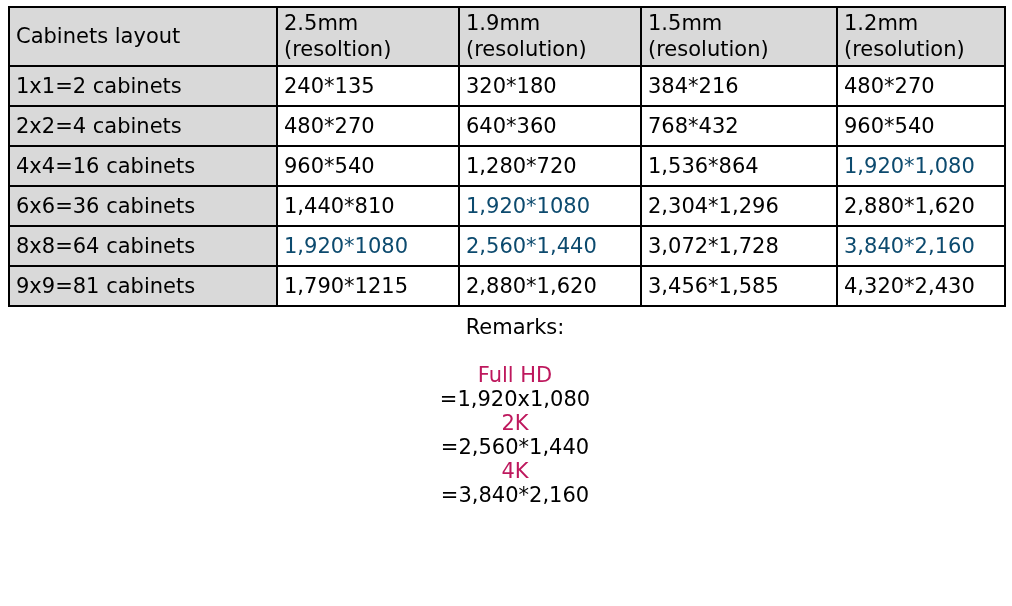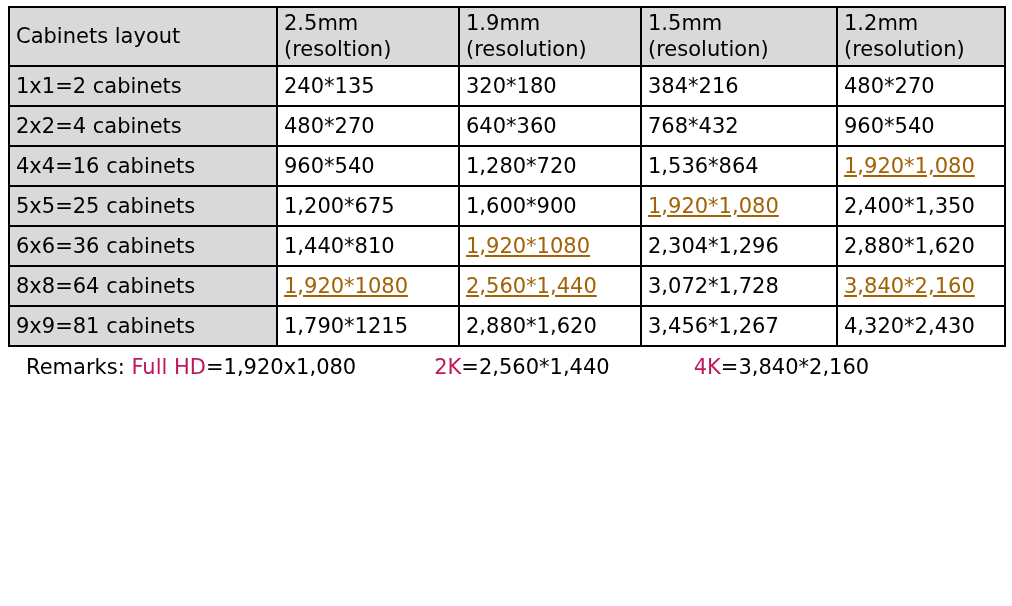--- a/index.html
+++ b/index.html
@@ -58,32 +58,32 @@
     vertical-align: middle;
     padding-top: 2px;
   }
   tbody td.rowhead {
     background: #d9d9d9;
   }
   tbody td.val {
     background: #ffffff;
   }
   td.hl {
-    color: #a16207;
-    text-decoration: underline;
+    color: #0c4a6e;
   }
   td.center-ish {
     padding-left: 12px;
   }
   .remarks {
     margin-top: 8px;
     font-size: 21px;
     display: flex;
     align-items: center;
     padding-left: 18px;
+    flex-direction: column;
   }
   .remarks .seg {
     white-space: nowrap;
   }
   .remarks .gap1 { width: 78px; display: inline-block; }
   .remarks .gap2 { width: 84px; display: inline-block; }
   .red { color: #be185d; }
 </style>
 </head>
 <body>
@@ -137,45 +137,38 @@
         <td class="val">960*540</td>
       </tr>
       <tr>
         <td class="rowhead">4x4=16 cabinets</td>
         <td class="val">960*540</td>
         <td class="val">1,280*720</td>
         <td class="val">1,536*864</td>
         <td class="val hl">1,920*1,080</td>
       </tr>
       <tr>
-        <td class="rowhead">5x5=25 cabinets</td>
-        <td class="val">1,200*675</td>
-        <td class="val">1,600*900</td>
-        <td class="val hl">1,920*1,080</td>
-        <td class="val">2,400*1,350</td>
-      </tr>
-      <tr>
         <td class="rowhead">6x6=36 cabinets</td>
         <td class="val">1,440*810</td>
         <td class="val hl">1,920*1080</td>
         <td class="val">2,304*1,296</td>
         <td class="val">2,880*1,620</td>
       </tr>
       <tr>
         <td class="rowhead">8x8=64 cabinets</td>
         <td class="val hl">1,920*1080</td>
         <td class="val hl">2,560*1,440</td>
         <td class="val">3,072*1,728</td>
         <td class="val hl">3,840*2,160</td>
       </tr>
       <tr>
         <td class="rowhead">9x9=81 cabinets</td>
         <td class="val">1,790*1215</td>
         <td class="val">2,880*1,620</td>
-        <td class="val">3,456*1,267</td>
+        <td class="val">3,456*1,585</td>
         <td class="val">4,320*2,430</td>
       </tr>
     </tbody>
   </table>
 
   <div class="remarks">
     <span class="seg">Remarks:</span>
     <span>&nbsp;</span>
     <span class="seg red">Full HD</span>
     <span class="seg">=1,920x1,080</span>

